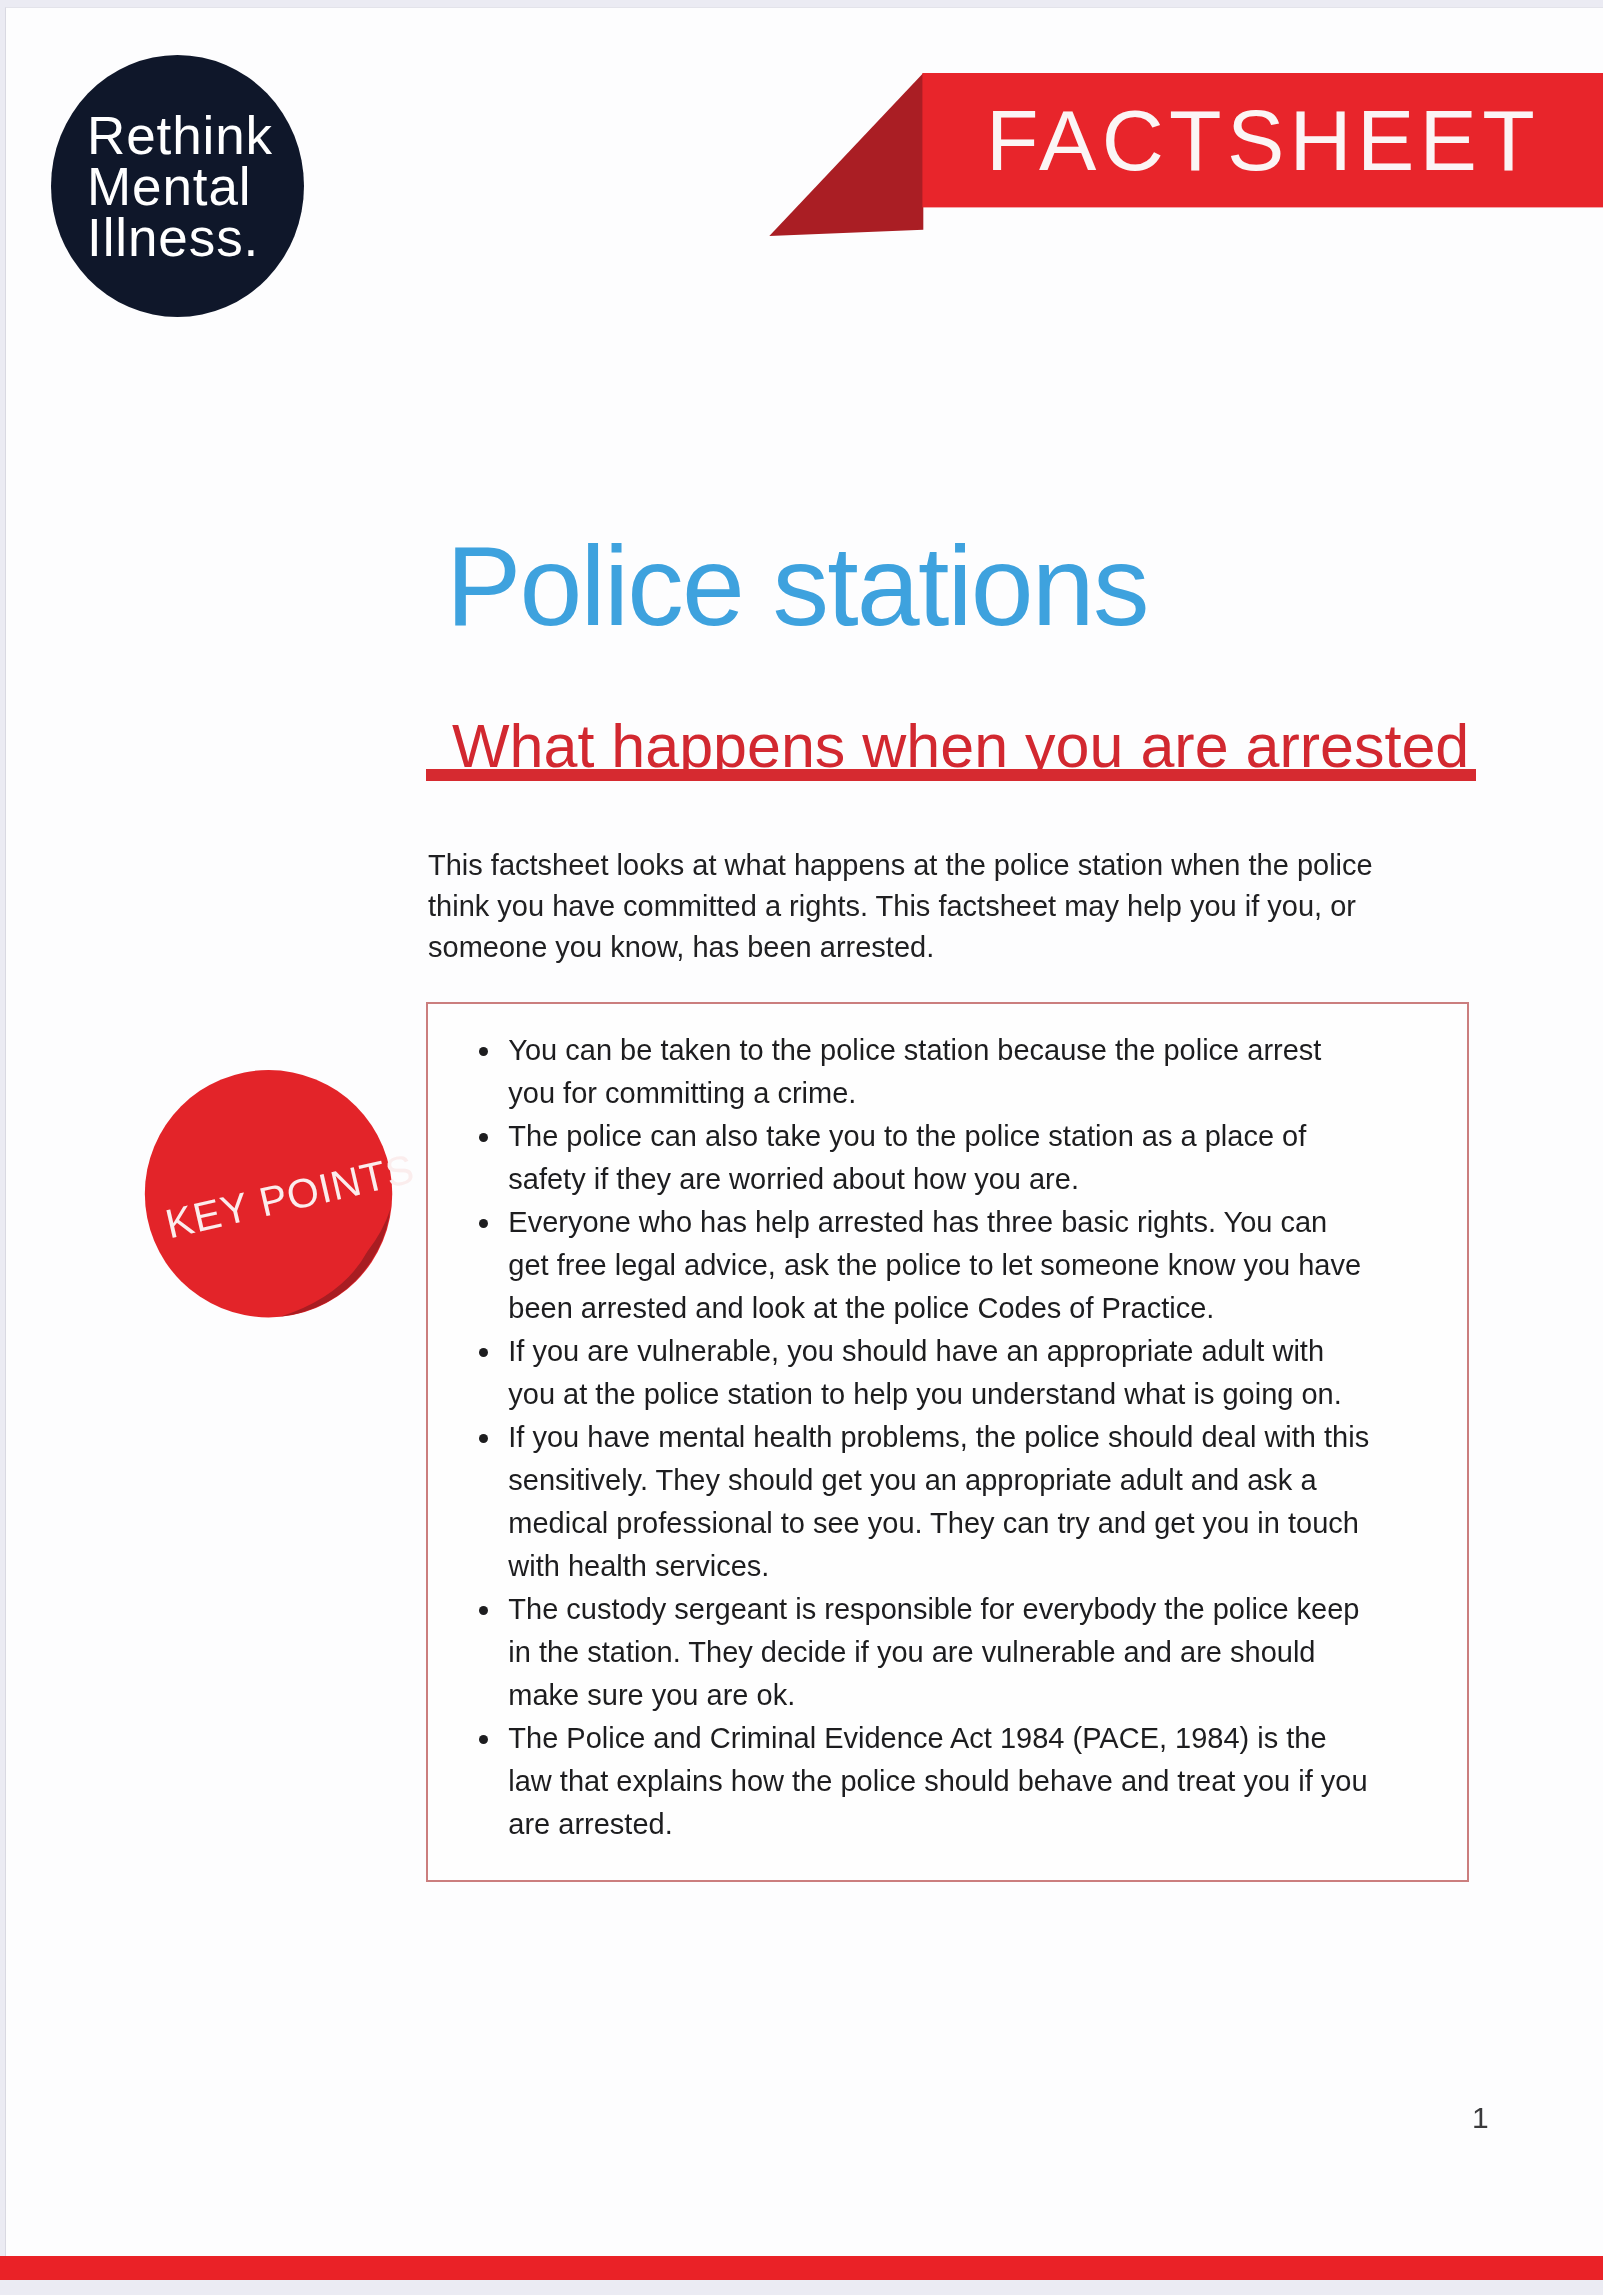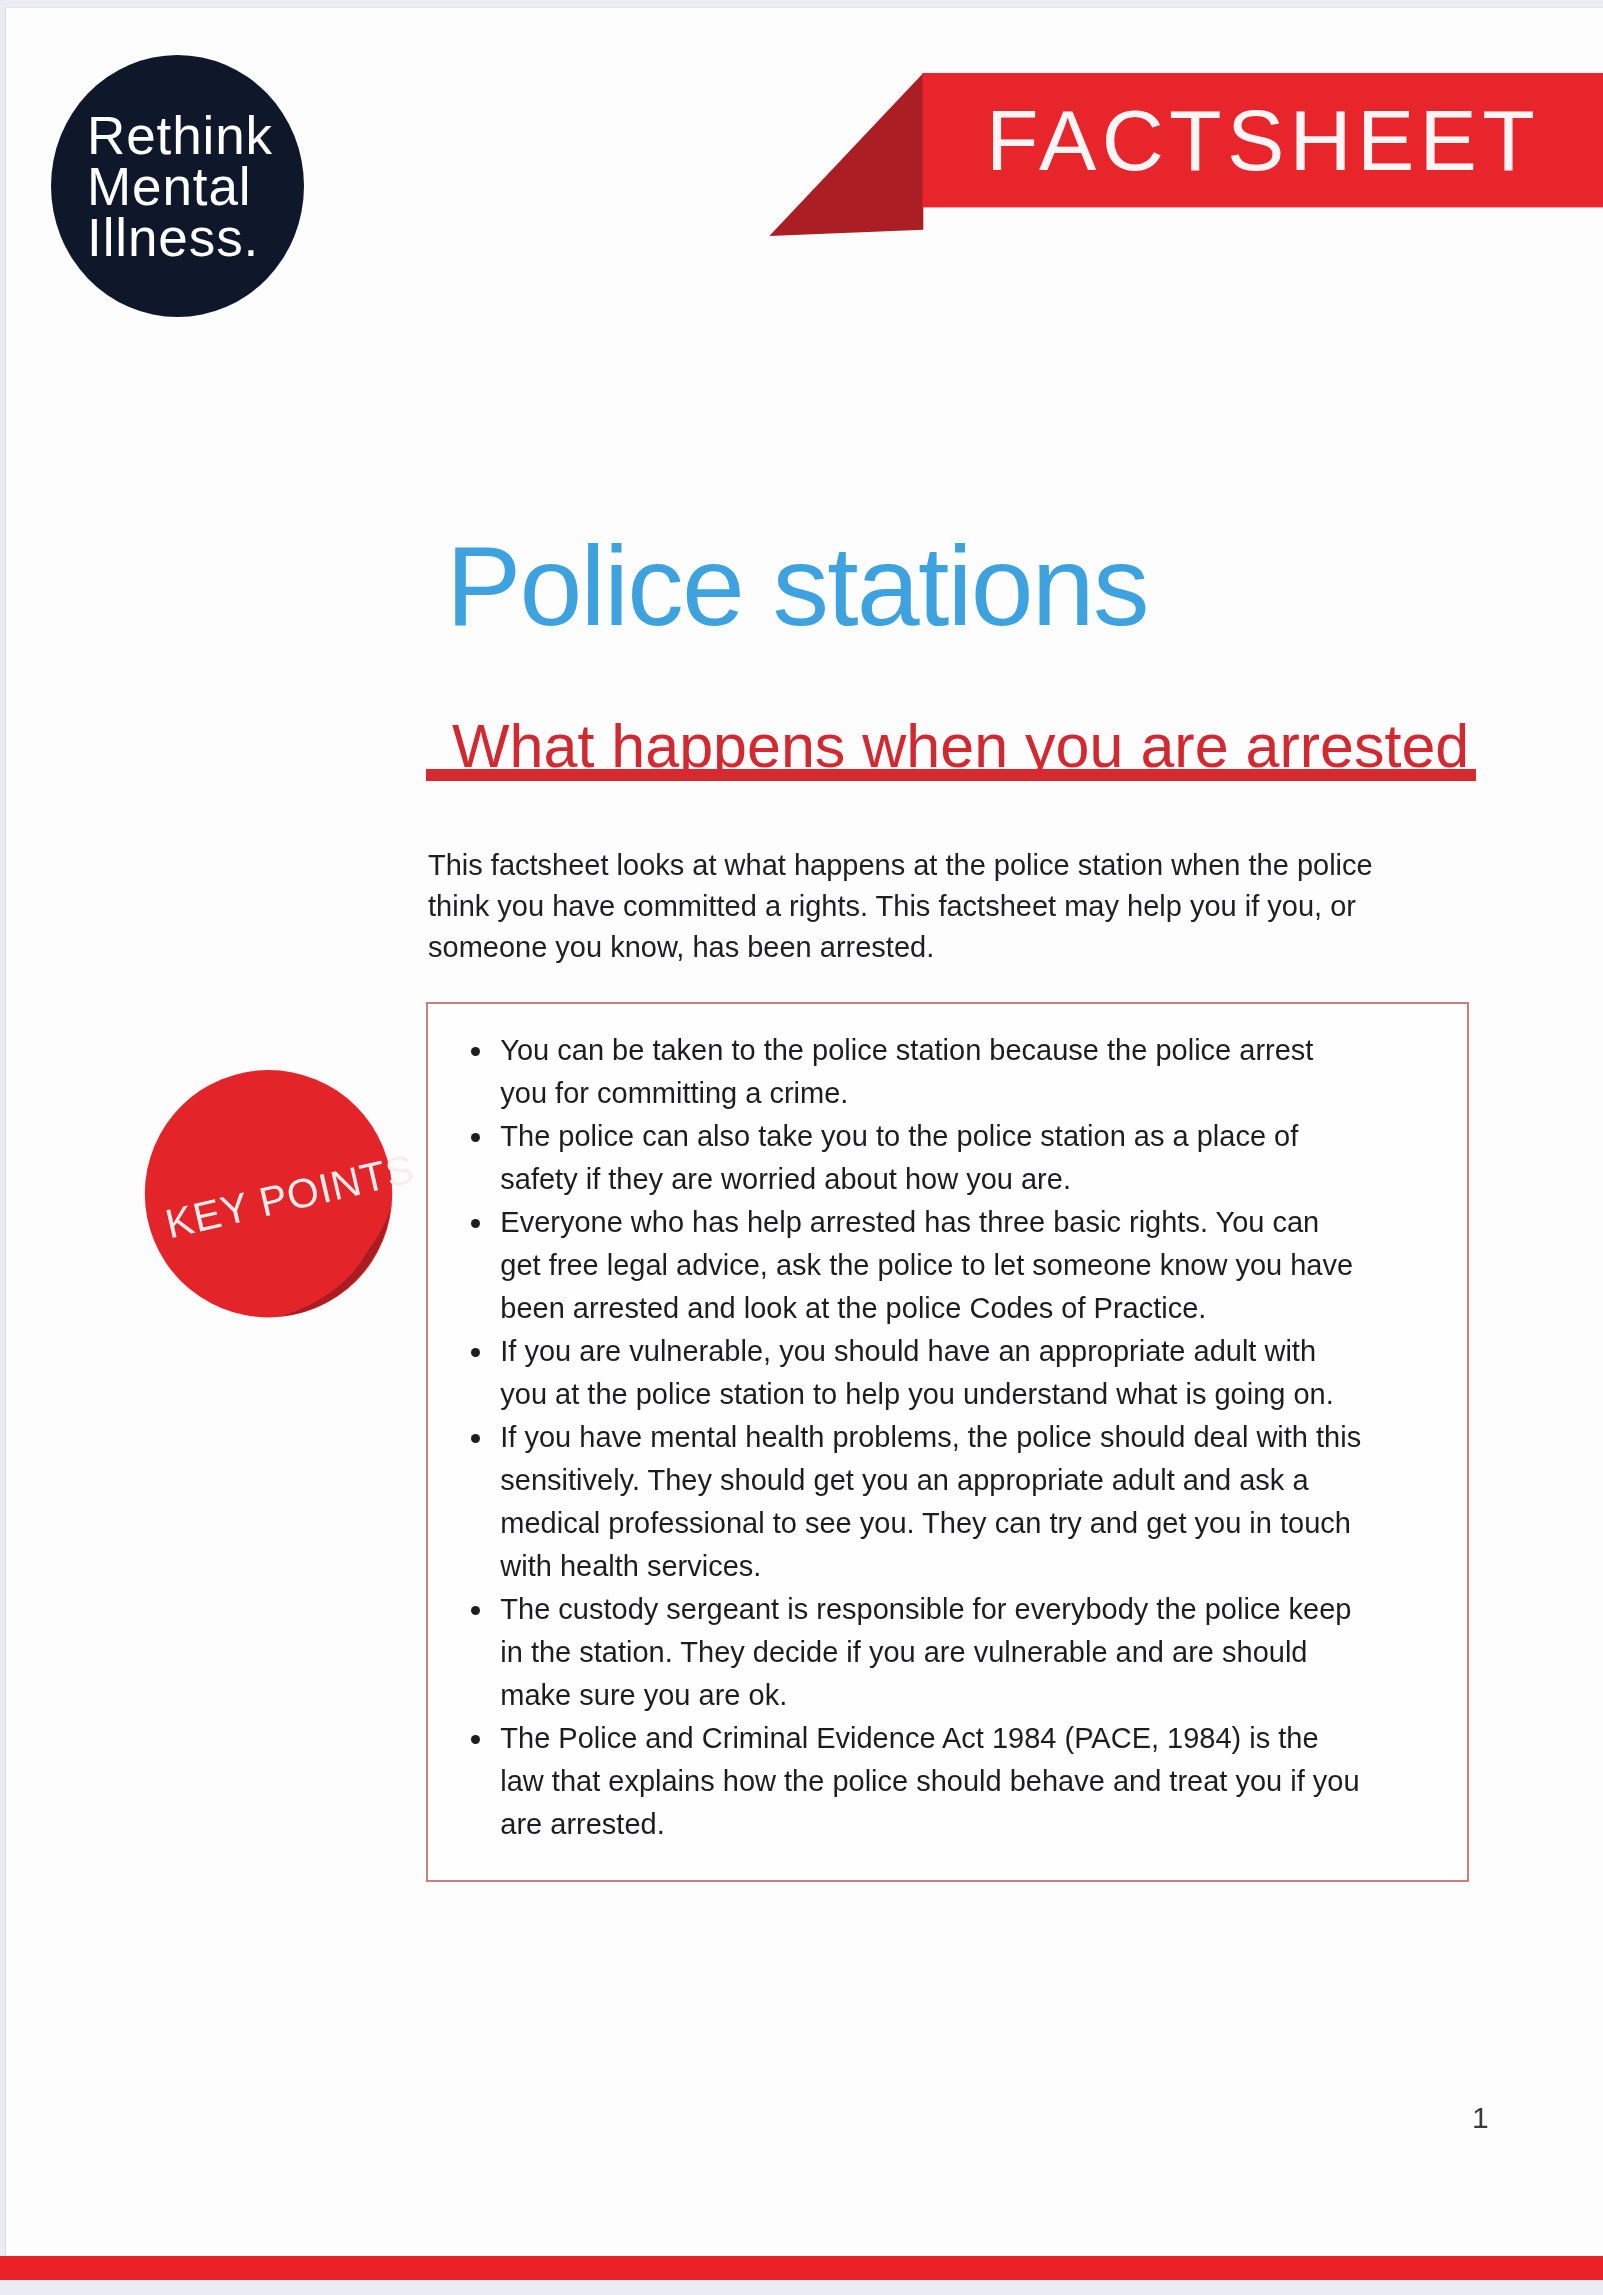--- a/index.html
+++ b/index.html
@@ -46,21 +46,21 @@
   .intro {
     position:absolute; left:428px; top:845px; width:1069px;
     font-size:29px; line-height:41px; color:#202022; white-space:pre-line;
   }
   
   .key-box {
     position:absolute; left:426px; top:1002px; width:1043px; height:880px;
     border:2.7px solid #CB7E7E; background:#FEFEFE; box-sizing:border-box;
   }
   .key-box ul {
-    margin:25px 0 0 8px; padding-left:59px; list-style:disc; color:#1D1D1F;
+    margin:25px 0 0 16px; padding-left:59px; list-style:disc; color:#1D1D1F;
   }
   .key-box li {
     font-size:29px; line-height:43px; white-space:pre-line;
     padding-left:5.3px; margin:0;
   }
   
   .badge-svg { position:absolute; left:143px; top:1062px; width:276px; height:267px; overflow:visible; }
   
   .page-number {
     position:absolute; left:1472px; top:2101px;

